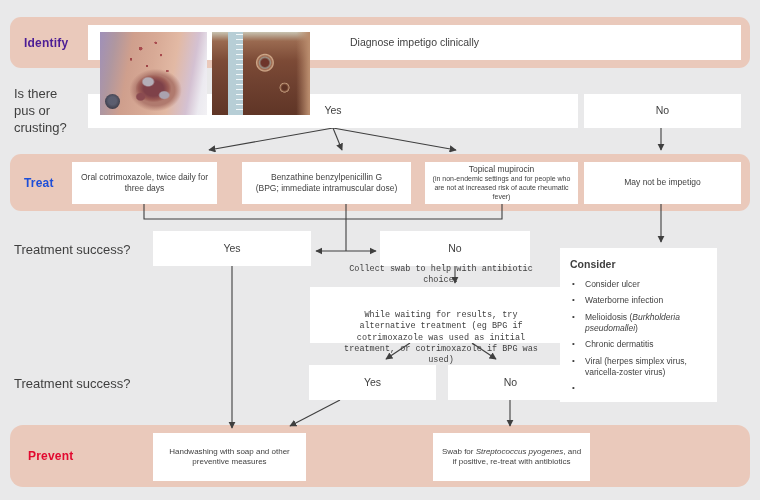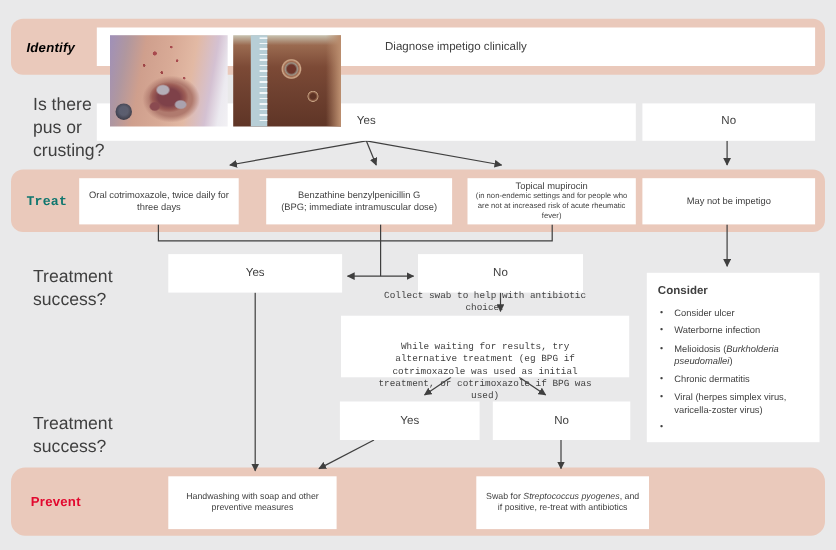--- a/index.html
+++ b/index.html
@@ -14,21 +14,21 @@
          font-weight:bold;font-size:12px;letter-spacing:.2px;}
   .band-prevent .band-label{left:18px;}
   .wbox{position:absolute;background:#ffffff;z-index:3;display:flex;flex-direction:column;
         justify-content:center;text-align:center;line-height:1.3;}
   .t10{font-size:10.5px;}
   .t9{font-size:8.5px;}
   .t8{font-size:8px;}
   .t7{font-size:7px;line-height:1.25;}
   .or-label{position:absolute;z-index:3;display:flex;align-items:center;justify-content:center;
         font-size:9.5px;padding-left:23px;}
-  .side-label{position:absolute;left:30px;z-index:3;font-size:16px;line-height:1.3;}
+  .side-label{position:absolute;left:14px;z-index:3;font-size:13px;line-height:1.3;}
   .arrows{position:absolute;left:0;top:0;z-index:2;}
   
   .consider{align-items:flex-start;justify-content:flex-start;text-align:left;
         padding:10px 8px 8px 10px;box-sizing:border-box;}
   .consider-title{font-weight:bold;font-size:10.5px;margin:0 0 7px 0;}
   .consider ul{list-style:none;margin:0;padding:0;}
   .consider li{display:flex;font-size:8.5px;line-height:1.3;margin-bottom:5.5px;}
   .consider .blt{width:13px;flex:0 0 13px;font-size:8px;padding-left:2px;}
   .consider .btx{flex:1;}
   .pad6{padding:3px 6px;box-sizing:border-box;}
@@ -62,24 +62,24 @@
   .tape{position:absolute;left:16%;top:0;width:16%;height:100%;background:#b7ced6;}
   .tape::before{content:"";position:absolute;left:52%;top:2%;width:44%;height:96%;
       background:repeating-linear-gradient(180deg, #f2f7f9 0 1px, rgba(0,0,0,0) 1px 5px);}
 </style>
 </head>
 <body>
 
 <div class="stage">
 
   <div class="band band-identify">
-    <span class="band-label" style="color:#000000;font-style:italic;">Identify</span>
+    <span class="band-label" style="color:#4c1d95;">Identify</span>
   </div>
   <div class="band band-treat">
-    <span class="band-label" style="color:#0f766e;font-family:Liberation Mono, monospace;">Treat</span>
+    <span class="band-label" style="color:#1d4ed8;">Treat</span>
   </div>
   <div class="band band-prevent">
     <span class="band-label" style="color:#e2092f;">Prevent</span>
   </div>
 
   <svg class="arrows" width="760" height="500">
     <defs>
       <marker id="ah" viewBox="0 0 10 10" refX="9" refY="5" markerWidth="6.5" markerHeight="6.5" orient="auto-start-reverse">
         <path d="M0,0 L10,5 L0,10 z" fill="#3f3f3f"></path>
       </marker>
@@ -145,21 +145,21 @@
   </div>
 
   <div class="side-label" style="top:376px;width:120px;">Treatment success?</div>
   <div class="wbox t10" style="left:309px;top:365px;width:127px;height:35px;">
     <span>Yes</span>
   </div>
   <div class="wbox t10" style="left:448px;top:365px;width:125px;height:35px;">
     <span>No</span>
   </div>
 
-  <div class="wbox consider" style="left:588px;top:248px;width:157px;height:154px;">
+  <div class="wbox consider" style="left:560px;top:248px;width:157px;height:154px;">
     <p class="consider-title">Consider</p>
     <ul>
         <li>
           <span class="blt">•</span>
           <span class="btx">Consider ulcer</span>
         </li>
         <li>
           <span class="blt">•</span>
           <span class="btx">Waterborne infection</span>
         </li>

